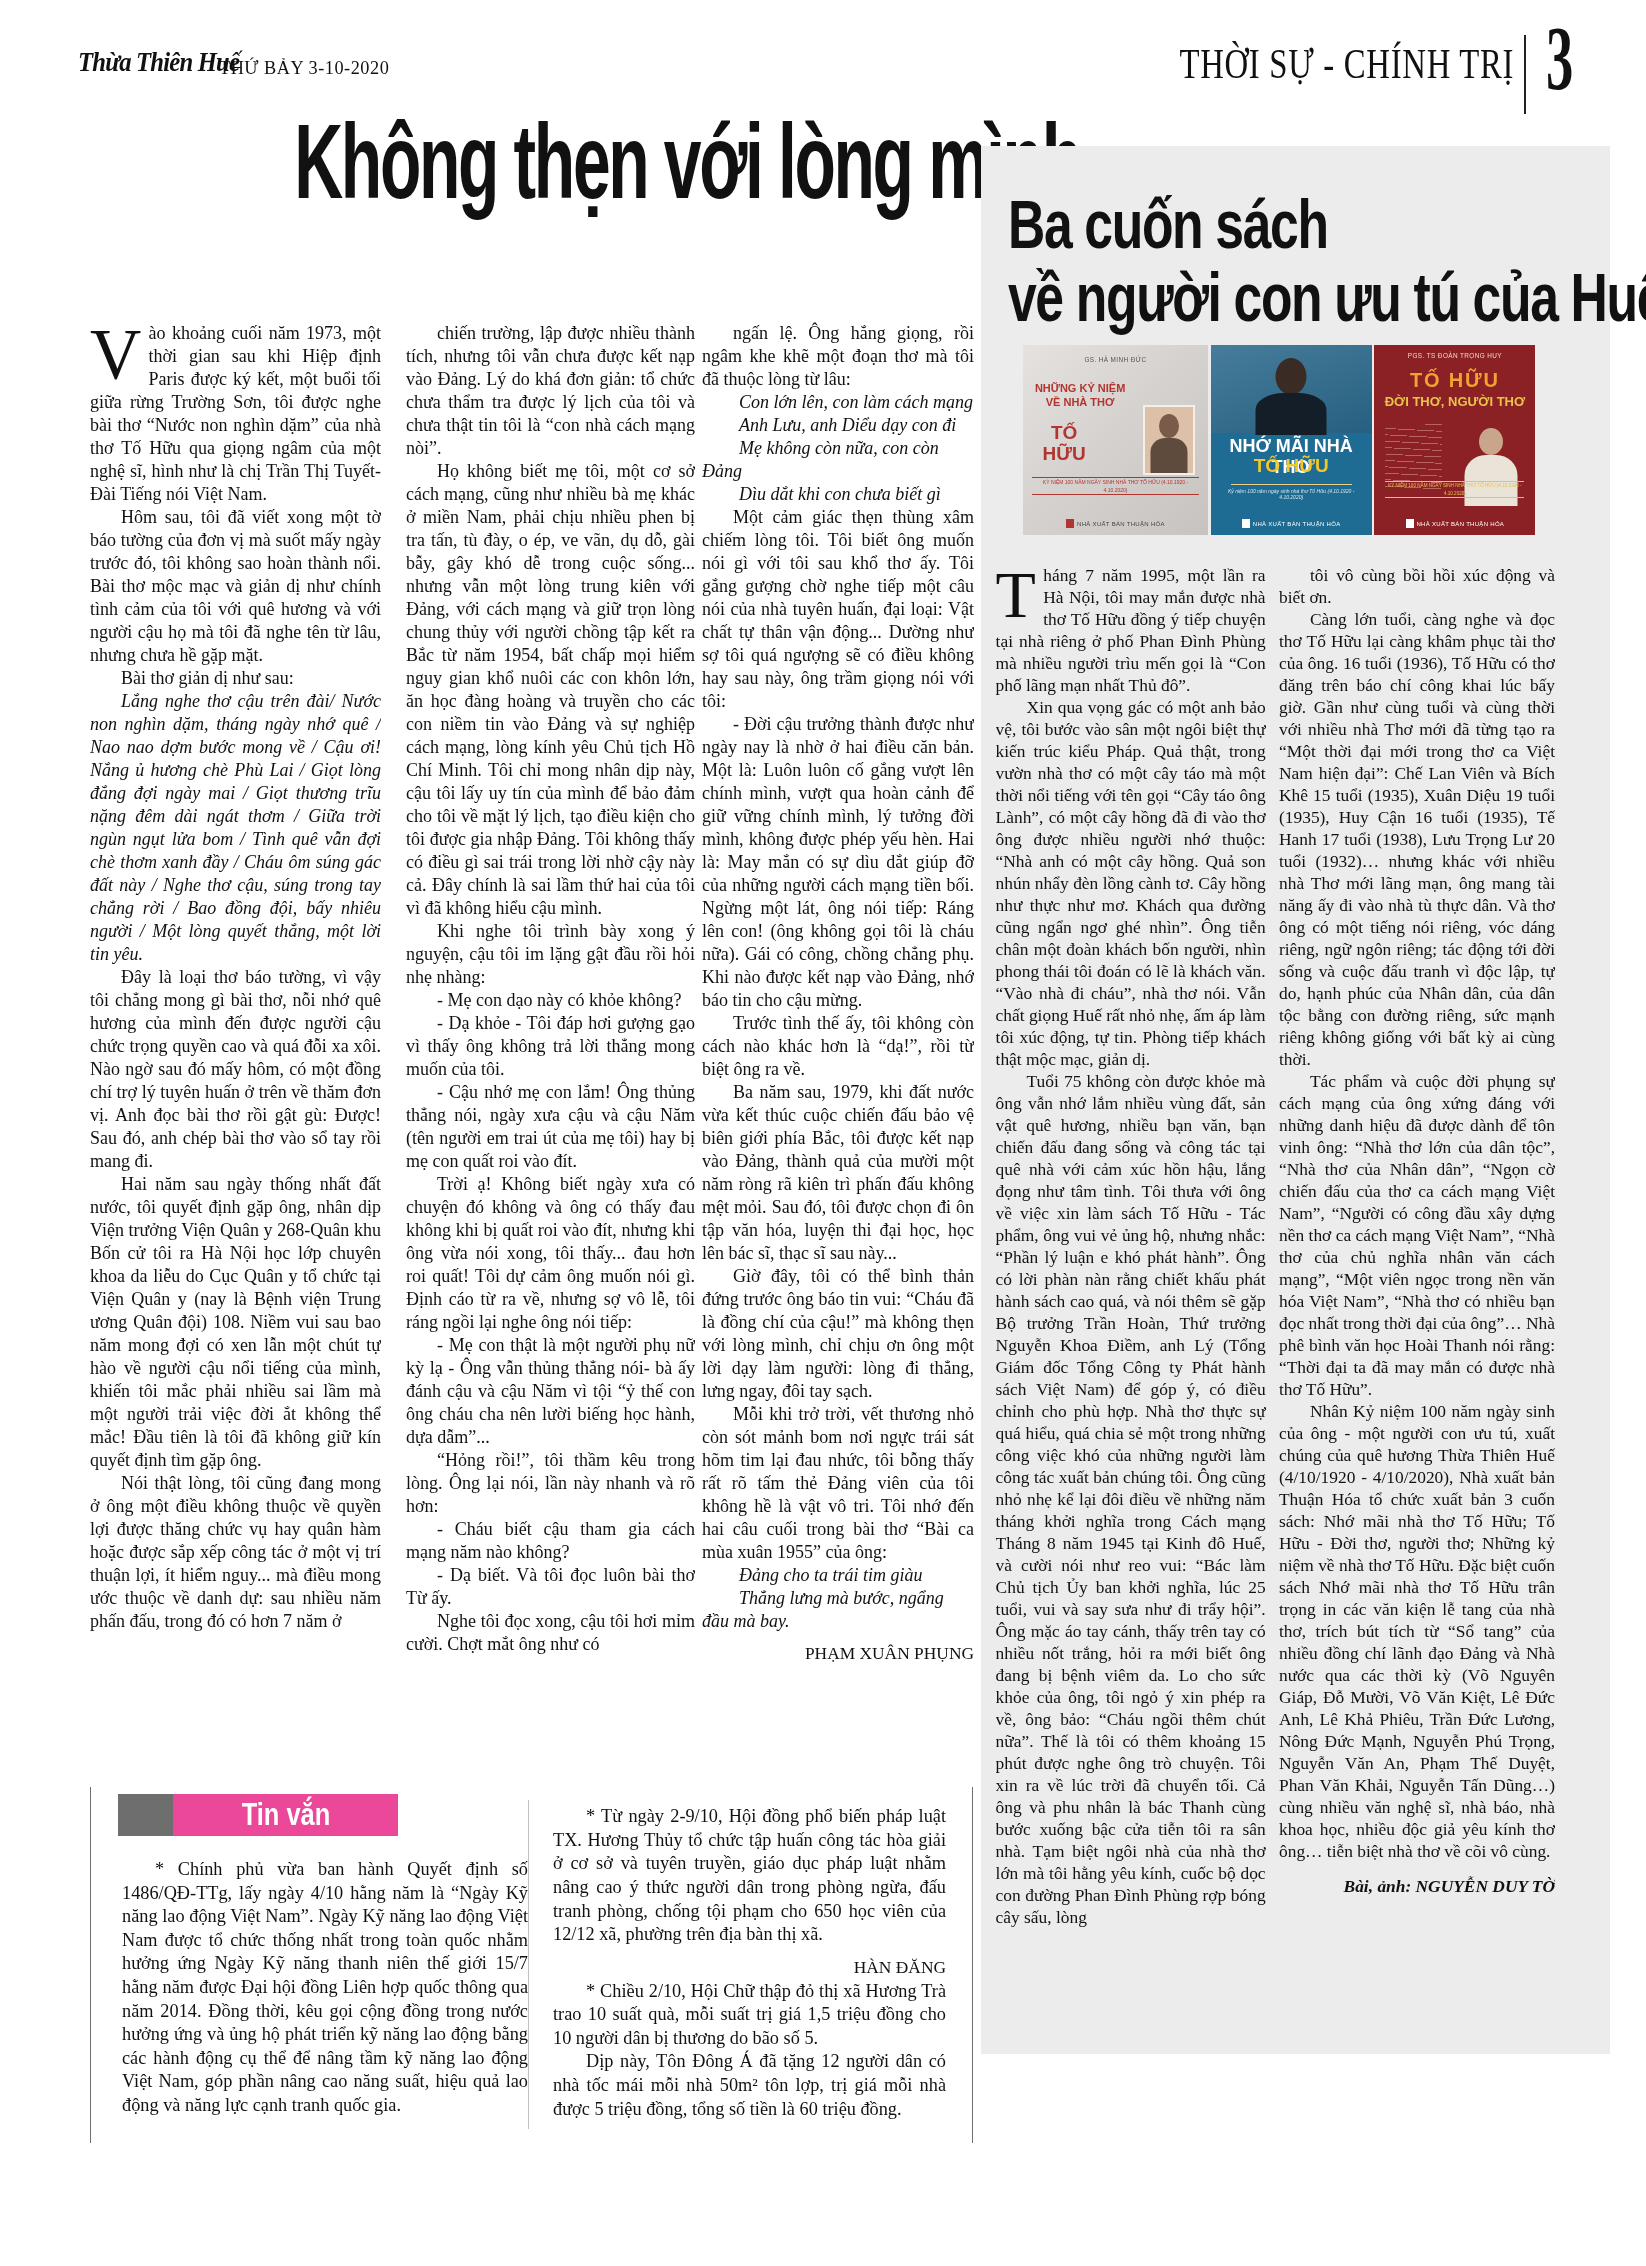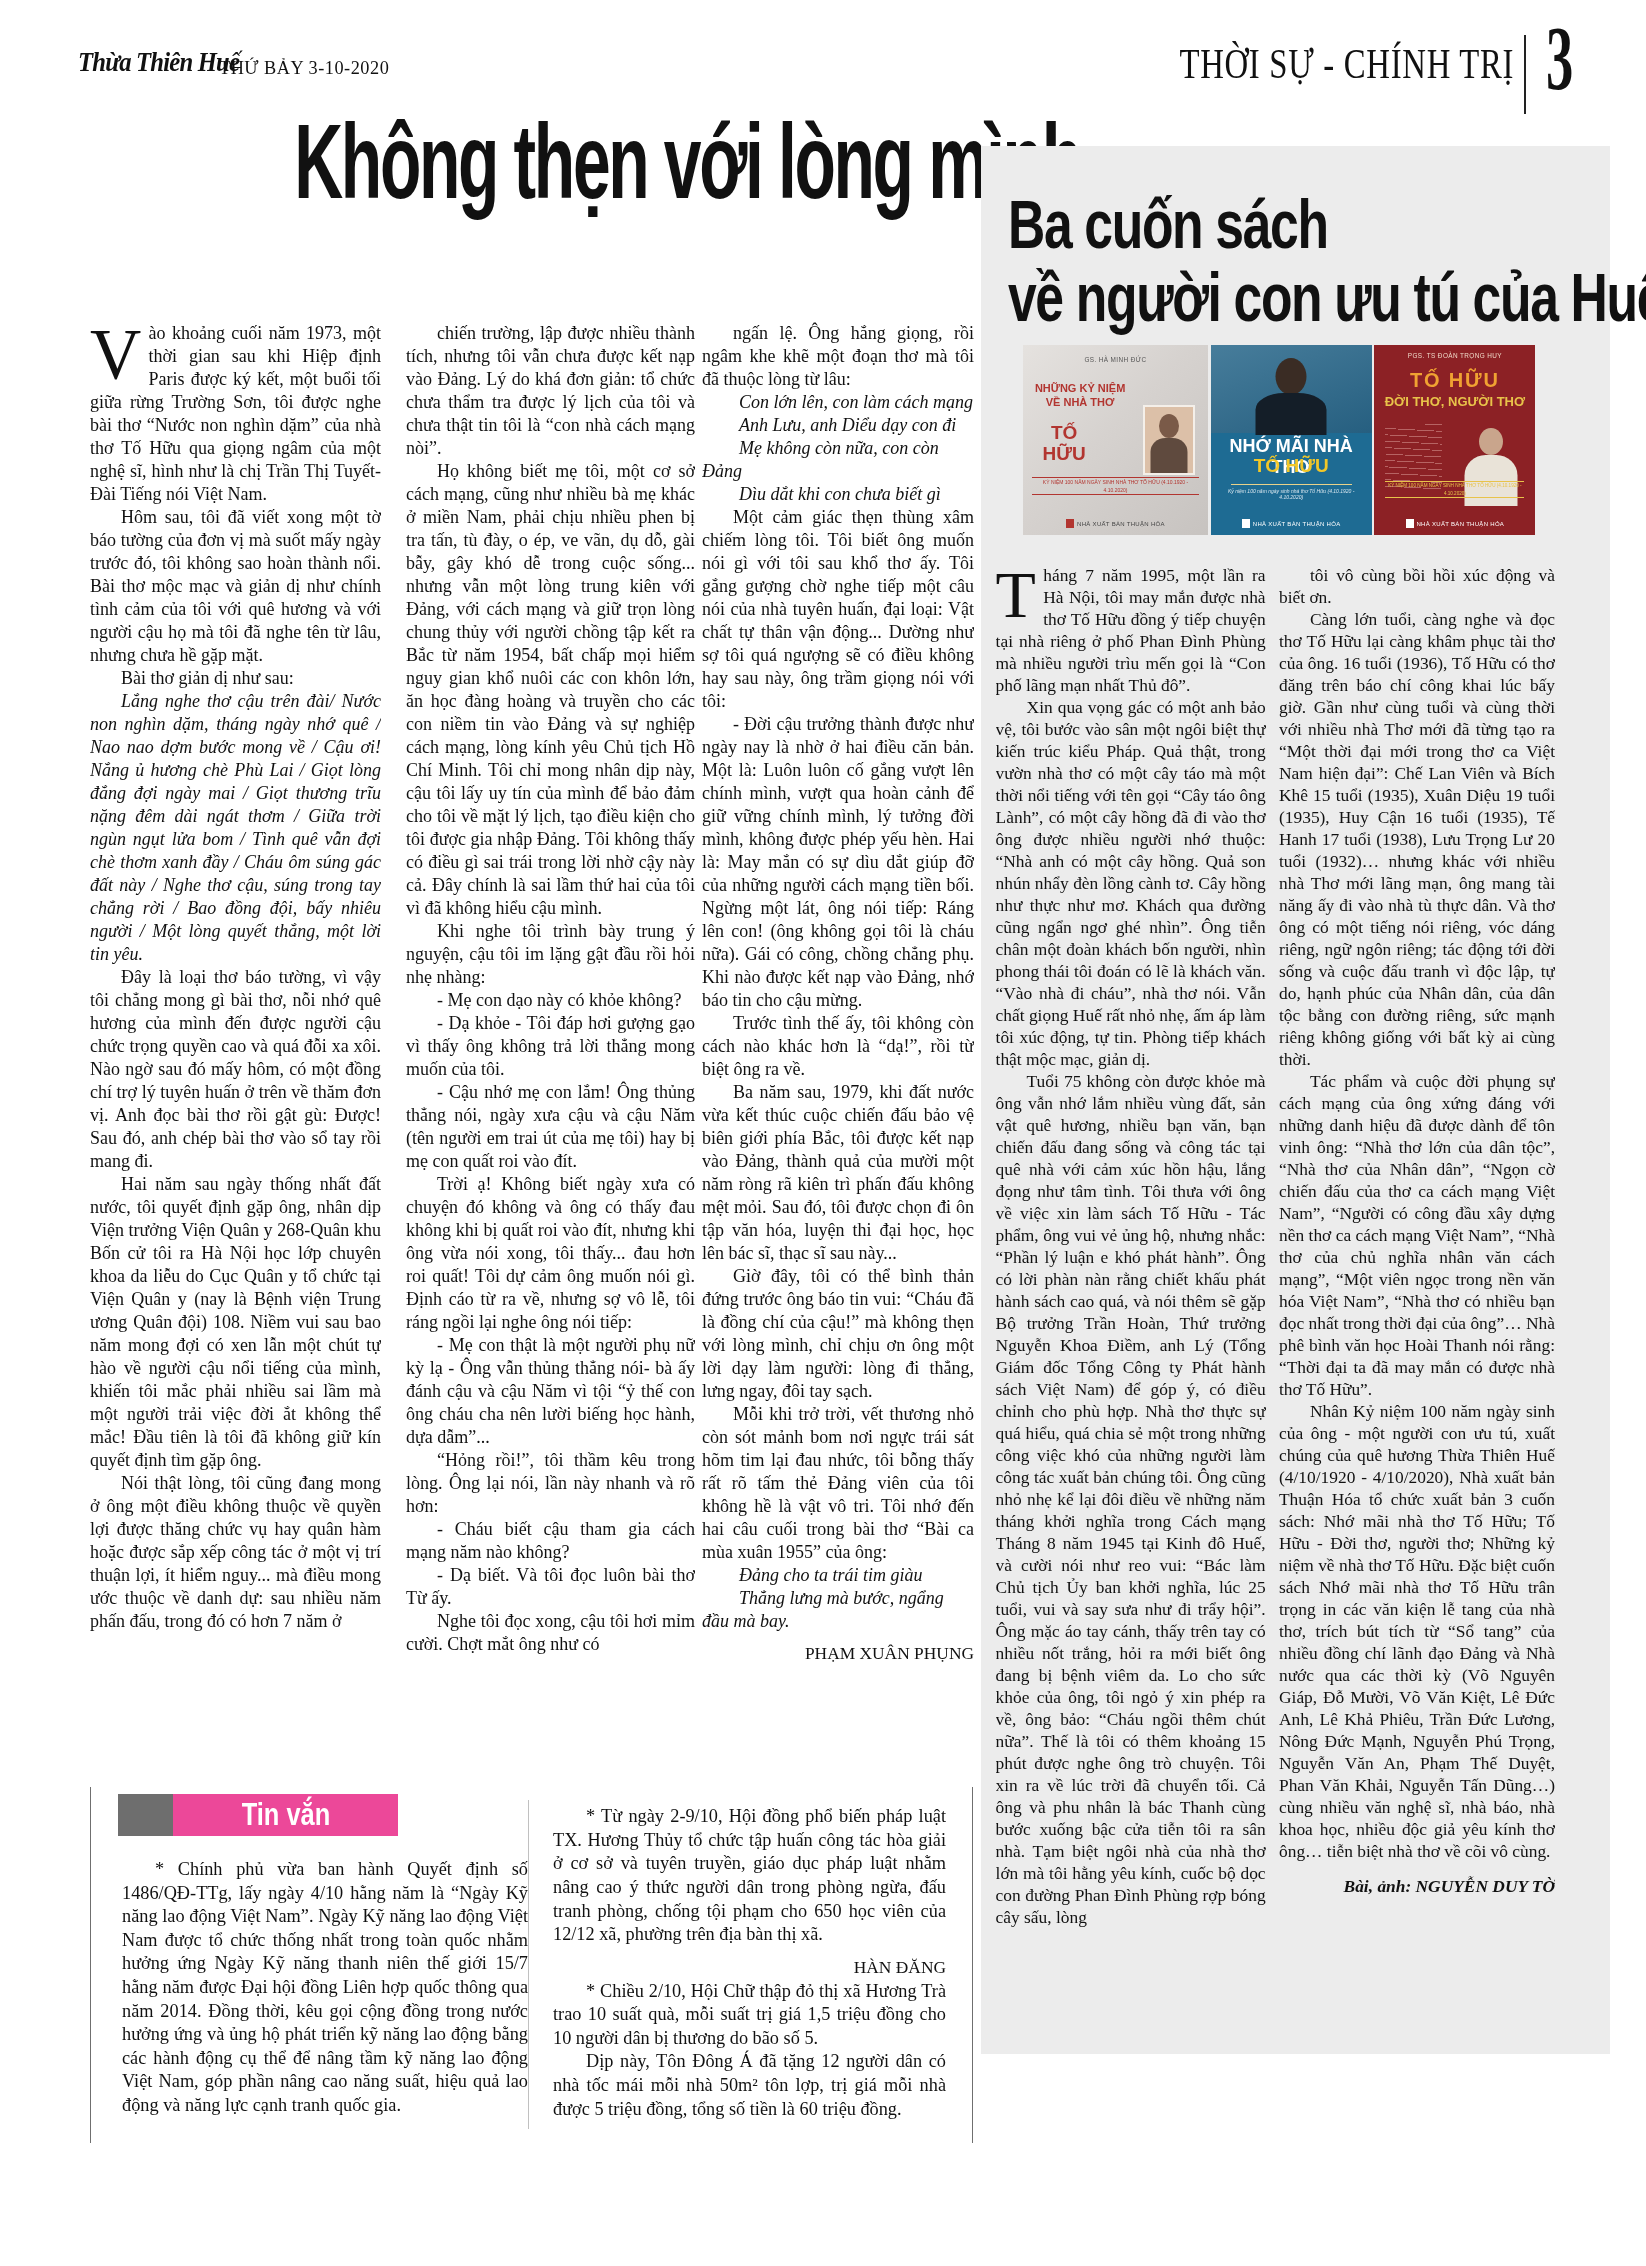--- a/index.html
+++ b/index.html
@@ -112,21 +112,21 @@
     <p>Hôm sau, tôi đã viết xong một tờ báo tường của đơn vị mà suốt mấy ngày trước đó, tôi không sao hoàn thành nổi. Bài thơ mộc mạc và giản dị như chính tình cảm của tôi với quê hương và với người cậu họ mà tôi đã nghe tên từ lâu, nhưng chưa hề gặp mặt.</p>
     <p>Bài thơ giản dị như sau:</p>
     <p class="s-poem">Lắng nghe thơ cậu trên đài/ Nước non nghìn dặm, tháng ngày nhớ quê / Nao nao dợm bước mong về / Cậu ơi! Nắng ủ hương chè Phù Lai / Giọt lòng đắng đợi ngày mai / Giọt thương trĩu nặng đêm dài ngát thơm / Giữa trời ngùn ngụt lửa bom / Tình quê vẫn đợi chè thơm xanh đầy / Cháu ôm súng gác đất này / Nghe thơ cậu, súng trong tay chẳng rời / Bao đồng đội, bấy nhiêu người / Một lòng quyết thắng, một lời tin yêu.</p>
     <p>Đây là loại thơ báo tường, vì vậy tôi chẳng mong gì bài thơ, nỗi nhớ quê hương của mình đến được người cậu chức trọng quyền cao và quá đỗi xa xôi. Nào ngờ sau đó mấy hôm, có một đồng chí trợ lý tuyên huấn ở trên về thăm đơn vị. Anh đọc bài thơ rồi gật gù: Được! Sau đó, anh chép bài thơ vào sổ tay rồi mang đi.</p>
     <p>Hai năm sau ngày thống nhất đất nước, tôi quyết định gặp ông, nhân dịp Viện trưởng Viện Quân y 268-Quân khu Bốn cử tôi ra Hà Nội học lớp chuyên khoa da liễu do Cục Quân y tổ chức tại Viện Quân y (nay là Bệnh viện Trung ương Quân đội) 108. Niềm vui sau bao năm mong đợi có xen lẫn một chút tự hào về người cậu nổi tiếng của mình, khiến tôi mắc phải nhiều sai lầm mà một người trải việc đời ắt không thể mắc! Đầu tiên là tôi đã không giữ kín quyết định tìm gặp ông.</p>
     <p>Nói thật lòng, tôi cũng đang mong ở ông một điều không thuộc về quyền lợi được thăng chức vụ hay quân hàm hoặc được sắp xếp công tác ở một vị trí thuận lợi, ít hiểm nguy... mà điều mong ước thuộc về danh dự: sau nhiều năm phấn đấu, trong đó có hơn 7 năm ở</p>
   </div>
 <div id="m-col2" class="col">
     <p>chiến trường, lập được nhiều thành tích, nhưng tôi vẫn chưa được kết nạp vào Đảng. Lý do khá đơn giản: tổ chức chưa thẩm tra được lý lịch của tôi và chưa thật tin tôi là “con nhà cách mạng nòi”.</p>
     <p>Họ không biết mẹ tôi, một cơ sở cách mạng, cũng như nhiều bà mẹ khác ở miền Nam, phải chịu nhiều phen bị tra tấn, tù đày, o ép, ve vãn, dụ dỗ, gài bẫy, gây khó dễ trong cuộc sống... nhưng vẫn một lòng trung kiên với Đảng, với cách mạng và giữ trọn lòng chung thủy với người chồng tập kết ra Bắc từ năm 1954, bất chấp mọi hiểm nguy gian khổ nuôi các con khôn lớn, ăn học đàng hoàng và truyền cho các con niềm tin vào Đảng và sự nghiệp cách mạng, lòng kính yêu Chủ tịch Hồ Chí Minh. Tôi chỉ mong nhân dịp này, cậu tôi lấy uy tín của mình để bảo đảm cho tôi về mặt lý lịch, tạo điều kiện cho tôi được gia nhập Đảng. Tôi không thấy có điều gì sai trái trong lời nhờ cậy này cả. Đây chính là sai lầm thứ hai của tôi vì đã không hiểu cậu mình.</p>
-    <p>Khi nghe tôi trình bày trung ý nguyện, cậu tôi im lặng gật đầu rồi hỏi nhẹ nhàng:</p>
+    <p>Khi nghe tôi trình bày xong ý nguyện, cậu tôi im lặng gật đầu rồi hỏi nhẹ nhàng:</p>
     <p>- Mẹ con dạo này có khỏe không?</p>
     <p>- Dạ khỏe - Tôi đáp hơi gượng gạo vì thấy ông không trả lời thẳng mong muốn của tôi.</p>
     <p>- Cậu nhớ mẹ con lắm! Ông thủng thẳng nói, ngày xưa cậu và cậu Năm (tên người em trai út của mẹ tôi) hay bị mẹ con quất roi vào đít.</p>
     <p>Trời ạ! Không biết ngày xưa có chuyện đó không và ông có thấy đau không khi bị quất roi vào đít, nhưng khi ông vừa nói xong, tôi thấy... đau hơn roi quất! Tôi dự cảm ông muốn nói gì. Định cáo từ ra về, nhưng sợ vô lễ, tôi ráng ngồi lại nghe ông nói tiếp:</p>
     <p>- Mẹ con thật là một người phụ nữ kỳ lạ - Ông vẫn thủng thẳng nói- bà ấy đánh cậu và cậu Năm vì tội “ỷ thế con ông cháu cha nên lười biếng học hành, dựa dẫm”...</p>
     <p>“Hỏng rồi!”, tôi thầm kêu trong lòng. Ông lại nói, lần này nhanh và rõ hơn:</p>
     <p>- Cháu biết cậu tham gia cách mạng năm nào không?</p>
     <p>- Dạ biết. Và tôi đọc luôn bài thơ Từ ấy.</p>
     <p>Nghe tôi đọc xong, cậu tôi hơi mỉm cười. Chợt mắt ông như có</p>
   </div>

